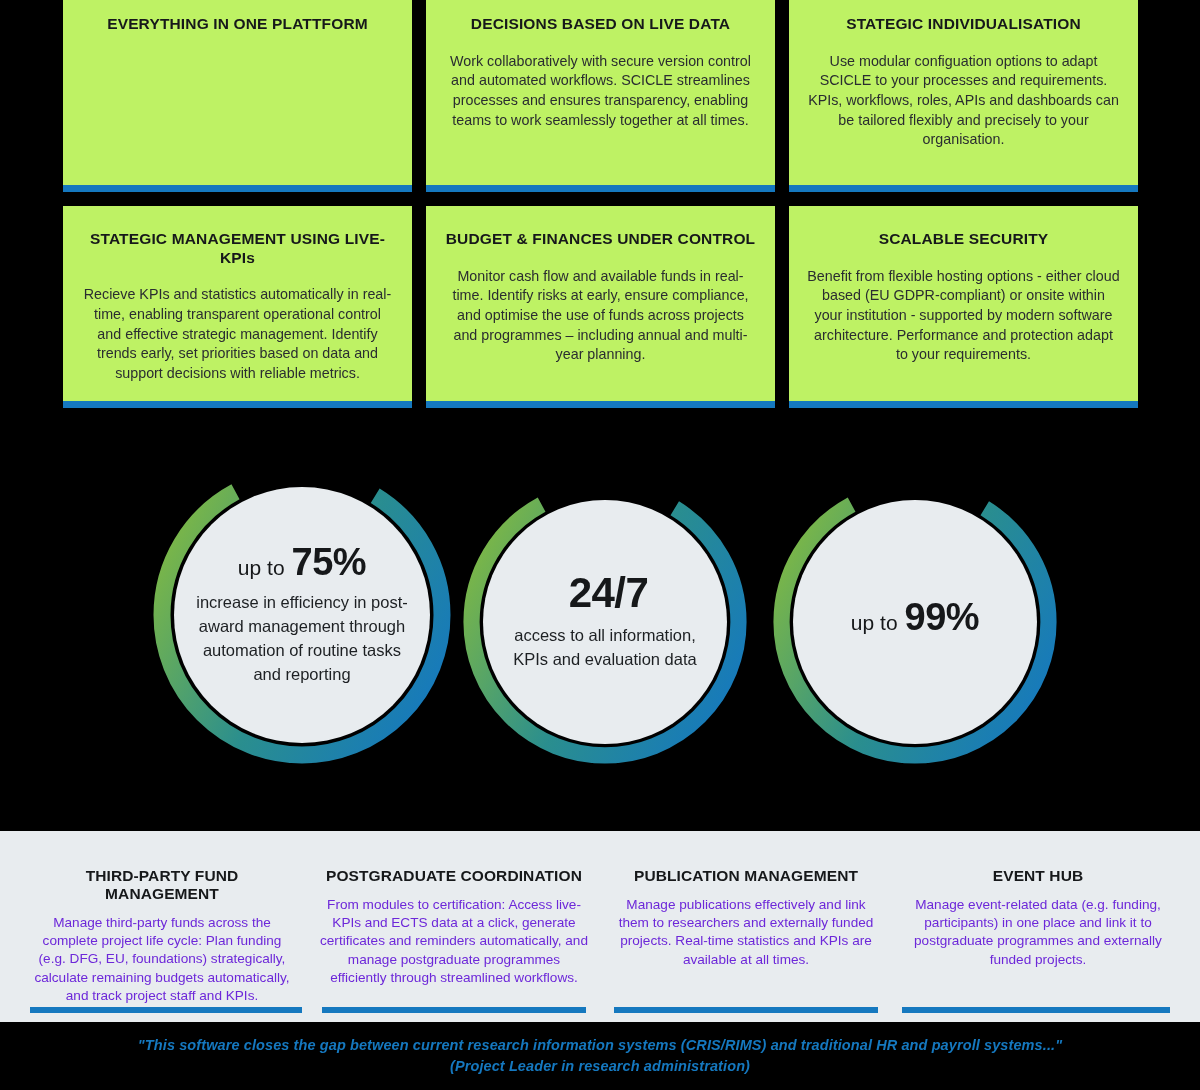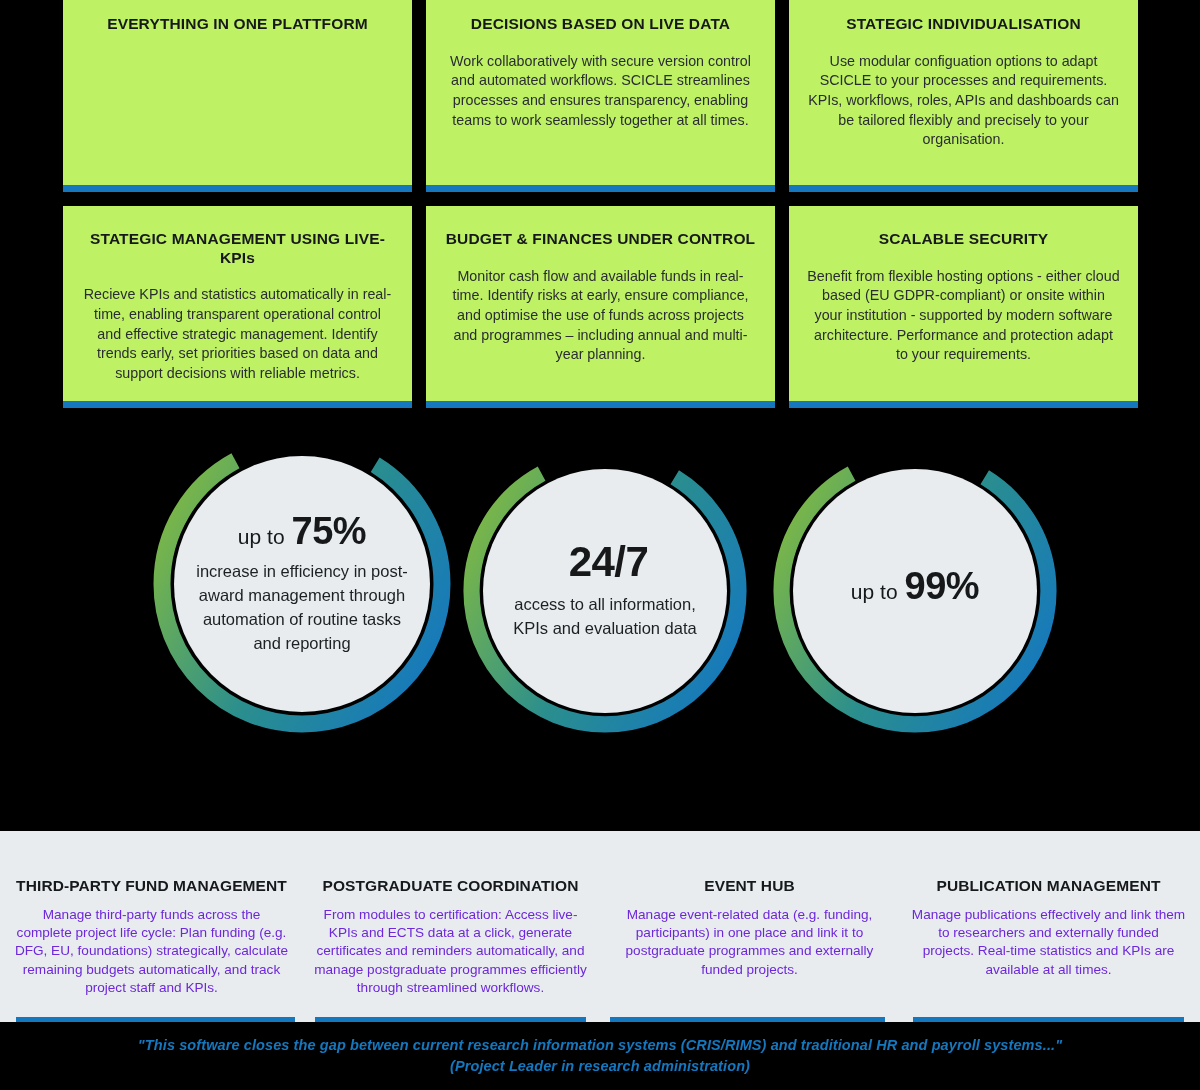--- a/index.html
+++ b/index.html
@@ -26,21 +26,21 @@
     letter-spacing:.15px;margin:15px 0 0 0;line-height:1.2;
   }
   .card.r2 .card-title{margin-top:24px;}
   .card-text{
     font-size:14.3px;color:#2a2d30;text-align:center;line-height:1.38;
     margin:18px 4px 0 4px;
   }
   .card-bar{height:7px;background:#1578bf;width:100%;}
 
   
-  .circles{position:absolute;left:0;top:426px;width:1023px;height:330px;}
+  .circles{position:absolute;left:0;top:457px;width:1023px;height:330px;}
   .circle{position:absolute;width:300px;height:300px;}
   .circle .ring{position:absolute;inset:0;}
   .circle .inner{
     position:absolute;left:22px;top:22px;width:256px;height:256px;
     border-radius:50%;background:#e8ecef;
     display:flex;flex-direction:column;align-items:center;justify-content:center;
     padding:0 20px;box-sizing:border-box;
   }
   .stat-head{
     text-align:center;color:#16181a;line-height:1;margin-bottom:10px;
@@ -49,21 +49,21 @@
   .stat-pre{font-size:21px;font-weight:400;}
   .stat-num{font-size:38px;font-weight:bold;letter-spacing:-.5px;}
   .stat-num.big{font-size:42px;}
   .stat-desc{font-size:16.5px;color:#1d2023;text-align:center;line-height:1.45;}
 
   
   .band{
     position:absolute;left:0;top:831px;width:1200px;height:191px;
     background:#e8ecef;
   }
-  .band-inner{display:flex;padding:2px;height:100%;margin-top:24px;}
+  .band-inner{display:flex;padding:16px;height:100%;}
   .bcol{position:relative;padding:0 12px;box-sizing:border-box;}
   .bcol.c1{width:300px;}
   .bcol.c2{width:300px;}
   .bcol.c3{width:300px;}
   .bcol.c4{width:300px;}
   .bcol-title{
     font-weight:bold;font-size:15.5px;color:#16181a;text-align:center;
     margin-top:20px;letter-spacing:.1px;
   }
   .bcol-text{
@@ -214,32 +214,32 @@
         <div class="bcol-text">Manage third-party funds across the complete project life cycle: Plan funding (e.g. DFG, EU, foundations) strategically, calculate remaining budgets automatically, and track project staff and KPIs.</div>
         <div class="bcol-bar"></div>
       </div>
 
       <div class="bcol c2">
         <div class="bcol-title">POSTGRADUATE COORDINATION</div>
         <div class="bcol-text">From modules to certification: Access live-KPIs and ECTS data at a click, generate certificates and reminders automatically, and manage postgraduate programmes efficiently through streamlined workflows.</div>
         <div class="bcol-bar"></div>
       </div>
 
+      <div class="bcol c3">
+        <div class="bcol-title">PUBLICATION MANAGEMENT</div>
+        <div class="bcol-text">Manage publications effectively and link them to researchers and externally funded projects. Real-time statistics and KPIs are available at all times.</div>
+        <div class="bcol-bar"></div>
+      </div>
+
       <div class="bcol c4">
         <div class="bcol-title">EVENT HUB</div>
         <div class="bcol-text">Manage event-related data (e.g. funding, participants) in one place and link it to postgraduate programmes and externally funded projects.</div>
         <div class="bcol-bar"></div>
       </div>
 
-      <div class="bcol c3">
-        <div class="bcol-title">PUBLICATION MANAGEMENT</div>
-        <div class="bcol-text">Manage publications effectively and link them to researchers and externally funded projects. Real-time statistics and KPIs are available at all times.</div>
-        <div class="bcol-bar"></div>
-      </div>
-
     </div>
   </div>
 
   <div class="footer">
     <div class="quote-line">"This software closes the gap between current research information systems (CRIS/RIMS) and traditional HR and payroll systems..."</div>
     <div class="quote-line">(Project Leader in research administration)</div>
   </div>
 
 </div>
 

